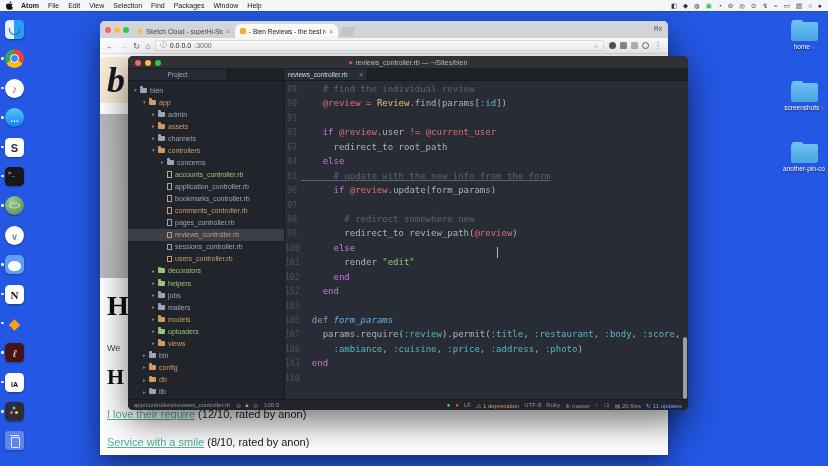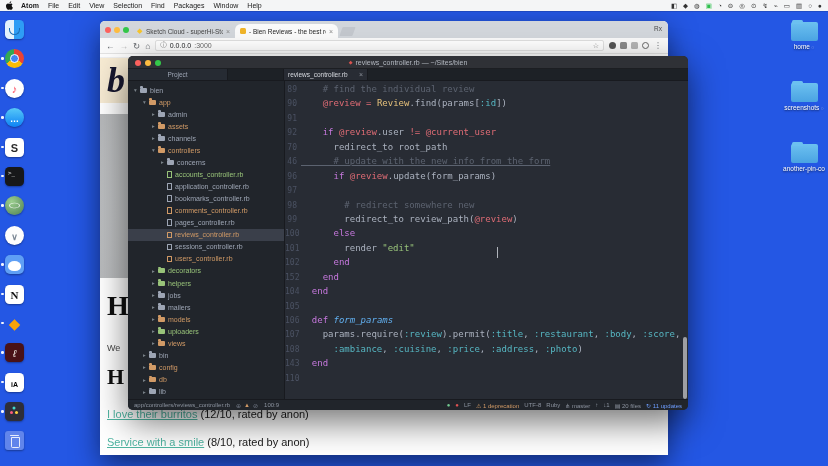--- a/index.html
+++ b/index.html
@@ -289,21 +289,21 @@
   </div>
   <div class="c-bookmarks"></div>
   <div class="page">
     <div class="page-header" style="background: rgb(247, 235, 211);"></div>
     <div class="site-logo">b</div>
     <div class="page-photo"></div>
     <div class="h-frag-1">H</div>
     <div class="p-frag">We</div>
     <div class="h-frag-2">H</div>
     <div class="review-list">
-        <div class="review-row"><span class="review-link" style="color: rgb(79, 181, 162);">I love their burritos</span><span class="review-meta"> (12/10, rated by anon)</span></div>
+        <div class="review-row"><span class="review-link" style="color: rgb(79, 181, 162);">I love their require</span><span class="review-meta"> (12/10, rated by anon)</span></div>
         <div class="review-row"><span class="review-link" style="color: rgb(79, 181, 162);">Service with a smile</span><span class="review-meta"> (8/10, rated by anon)</span></div>
       </div>
   </div>
 </div>
 
 <div class="atom">
   <div class="a-titlebar">
     <span class="a-tl close"></span>
     <span class="a-tl min"></span>
     <span class="a-tl max"></span>
@@ -452,31 +452,31 @@
           <span class="ticon folder"></span>
           <span>lib</span>
         </div>
       </div>
     <div class="editor">
       <div>
           <div class="code-line"><span class="ln">89</span><span class="tok" style="color: rgb(92, 99, 112);">    # find the individual review</span></div>
           <div class="code-line"><span class="ln">90</span><span class="tok" style="color: rgb(171, 178, 191);">    </span><span class="tok" style="color: rgb(224, 108, 117);">@review</span><span class="tok" style="color: rgb(171, 178, 191);"> </span><span class="tok" style="color: rgb(224, 108, 117);">=</span><span class="tok" style="color: rgb(171, 178, 191);"> </span><span class="tok" style="color: rgb(229, 192, 123);">Review</span><span class="tok" style="color: rgb(171, 178, 191);">.find(params[</span><span class="tok" style="color: rgb(86, 182, 194);">:id</span><span class="tok" style="color: rgb(171, 178, 191);">])</span></div>
           <div class="code-line"><span class="ln">91</span></div>
           <div class="code-line"><span class="ln">92</span><span class="tok" style="color: rgb(171, 178, 191);">    </span><span class="tok" style="color: rgb(198, 120, 221);">if</span><span class="tok" style="color: rgb(171, 178, 191);"> </span><span class="tok" style="color: rgb(224, 108, 117);">@review</span><span class="tok" style="color: rgb(171, 178, 191);">.user </span><span class="tok" style="color: rgb(224, 108, 117);">!=</span><span class="tok" style="color: rgb(171, 178, 191);"> </span><span class="tok" style="color: rgb(224, 108, 117);">@current_user</span></div>
-          <div class="code-line"><span class="ln">70</span><span class="tok" style="color: rgb(171, 178, 191);">      redirect_to root_path</span></div>
-          <div class="code-line"><span class="ln">46</span><span class="tok" style="color: rgb(92, 99, 112); text-decoration: underline;">      # update with the new info from the form</span></div>
+          <div class="code-line"><span class="ln">67</span><span class="tok" style="color: rgb(171, 178, 191);">      redirect_to root_path</span></div>
+          <div class="code-line"><span class="ln">94</span><span class="tok" style="color: rgb(171, 178, 191);">    </span><span class="tok" style="color: rgb(198, 120, 221);">else</span></div>
+          <div class="code-line"><span class="ln">61</span><span class="tok" style="color: rgb(92, 99, 112); text-decoration: underline;">      # update with the new info from the form</span></div>
           <div class="code-line"><span class="ln">96</span><span class="tok" style="color: rgb(171, 178, 191);">      </span><span class="tok" style="color: rgb(198, 120, 221);">if</span><span class="tok" style="color: rgb(171, 178, 191);"> </span><span class="tok" style="color: rgb(224, 108, 117);">@review</span><span class="tok" style="color: rgb(171, 178, 191);">.update(form_params)</span></div>
           <div class="code-line"><span class="ln">97</span></div>
           <div class="code-line"><span class="ln">98</span><span class="tok" style="color: rgb(92, 99, 112);">        # redirect somewhere new</span></div>
           <div class="code-line"><span class="ln">99</span><span class="tok" style="color: rgb(171, 178, 191);">        redirect_to review_path(</span><span class="tok" style="color: rgb(224, 108, 117);">@review</span><span class="tok" style="color: rgb(171, 178, 191);">)</span></div>
           <div class="code-line"><span class="ln">100</span><span class="tok" style="color: rgb(171, 178, 191);">      </span><span class="tok" style="color: rgb(198, 120, 221);">else</span></div>
           <div class="code-line"><span class="ln">101</span><span class="tok" style="color: rgb(171, 178, 191);">        render </span><span class="tok" style="color: rgb(152, 195, 121);">"edit"</span></div>
           <div class="code-line"><span class="ln">102</span><span class="tok" style="color: rgb(171, 178, 191);">      </span><span class="tok" style="color: rgb(198, 120, 221);">end</span></div>
           <div class="code-line"><span class="ln">152</span><span class="tok" style="color: rgb(171, 178, 191);">    </span><span class="tok" style="color: rgb(198, 120, 221);">end</span></div>
-          <div class="code-line"><span class="ln">104</span><span class="tok" style="color: rgb(171, 178, 191);">  </span><span class="tok" style="color: rgb(198, 120, 221);">end</span></div>
           <div class="code-line"><span class="ln">105</span></div>
           <div class="code-line"><span class="ln">106</span><span class="tok" style="color: rgb(171, 178, 191);">  </span><span class="tok" style="color: rgb(198, 120, 221);">def</span><span class="tok" style="color: rgb(171, 178, 191);"> </span><span class="tok" style="color: rgb(97, 175, 239); font-style: italic;">form_params</span></div>
           <div class="code-line"><span class="ln">107</span><span class="tok" style="color: rgb(171, 178, 191);">    params.require(</span><span class="tok" style="color: rgb(86, 182, 194);">:review</span><span class="tok" style="color: rgb(171, 178, 191);">).permit(</span><span class="tok" style="color: rgb(86, 182, 194);">:title</span><span class="tok" style="color: rgb(171, 178, 191);">, </span><span class="tok" style="color: rgb(86, 182, 194);">:restaurant</span><span class="tok" style="color: rgb(171, 178, 191);">, </span><span class="tok" style="color: rgb(86, 182, 194);">:body</span><span class="tok" style="color: rgb(171, 178, 191);">, </span><span class="tok" style="color: rgb(86, 182, 194);">:score</span><span class="tok" style="color: rgb(171, 178, 191);">,</span></div>
           <div class="code-line"><span class="ln">108</span><span class="tok" style="color: rgb(171, 178, 191);">      </span><span class="tok" style="color: rgb(86, 182, 194);">:ambiance</span><span class="tok" style="color: rgb(171, 178, 191);">, </span><span class="tok" style="color: rgb(86, 182, 194);">:cuisine</span><span class="tok" style="color: rgb(171, 178, 191);">, </span><span class="tok" style="color: rgb(86, 182, 194);">:price</span><span class="tok" style="color: rgb(171, 178, 191);">, </span><span class="tok" style="color: rgb(86, 182, 194);">:address</span><span class="tok" style="color: rgb(171, 178, 191);">, </span><span class="tok" style="color: rgb(86, 182, 194);">:photo</span><span class="tok" style="color: rgb(171, 178, 191);">)</span></div>
           <div class="code-line"><span class="ln">143</span><span class="tok" style="color: rgb(171, 178, 191);">  </span><span class="tok" style="color: rgb(198, 120, 221);">end</span></div>
           <div class="code-line"><span class="ln">110</span></div>
         </div>
       <div class="caret"></div>
       <div class="scroll-thumb"></div>
     </div>

